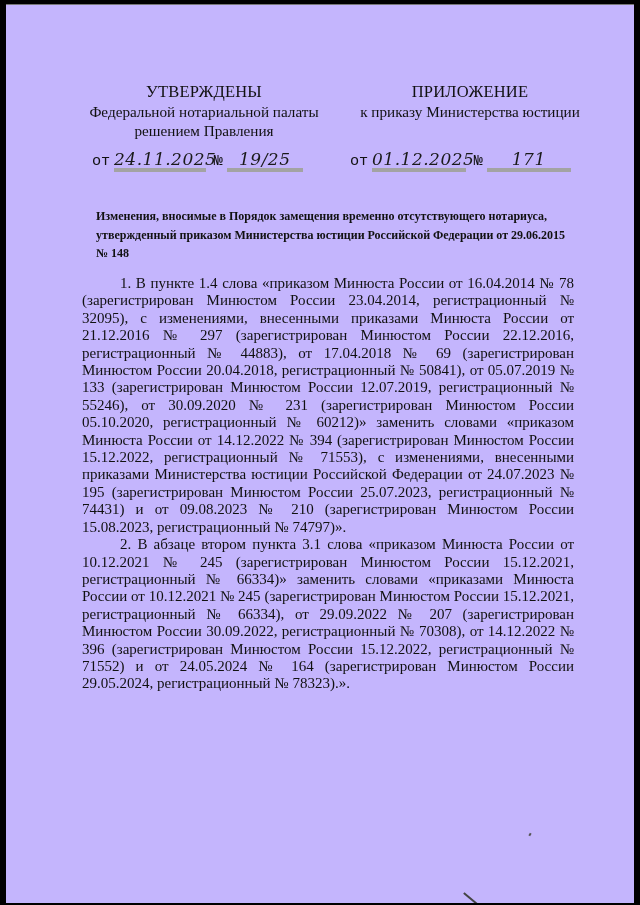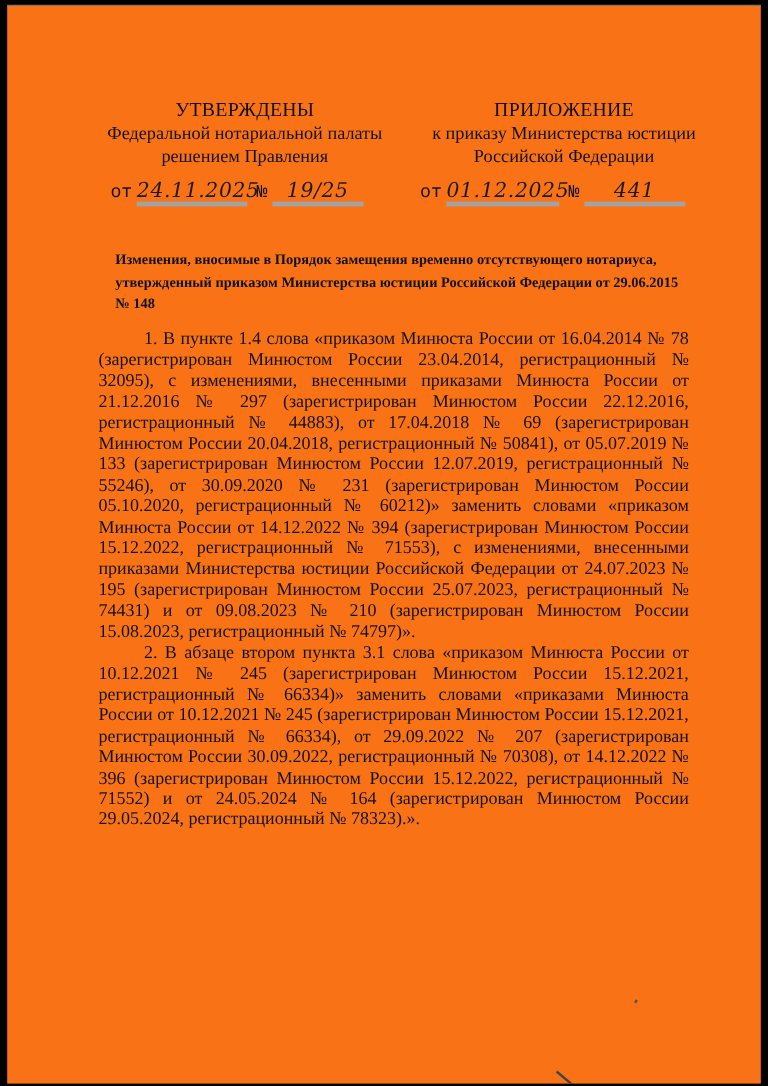--- a/index.html
+++ b/index.html
@@ -1,17 +1,17 @@
 <!DOCTYPE html>
 <html><head>
 <meta charset="utf-8">
 <style>
   html, body { margin:0; padding:0; }
   body { width:640px; height:905px; background:#000; position:relative; overflow:hidden; }
-  .page { position:absolute; left:6px; top:4px; width:628px; height:899px; background:#f97316; overflow:hidden;
+  .page { position:absolute; left:6px; top:4px; width:628px; height:899px; background:#c4b5fd; overflow:hidden;
           font-family:"Liberation Serif","DejaVu Serif",serif; color:#111; }
   .stamp { position:absolute; text-align:center; font-size:15.2px; line-height:19.5px; }
   .stamp .head { font-size:16.5px; letter-spacing:0.2px; }
   .stamp-left { left:68px; width:260px; top:78px; }
   .stamp-right { left:334px; width:260px; top:78px; }
   .sig { position:absolute; font-size:15.2px; white-space:nowrap; }
   .sig .lbl { display:inline-block;font-family:Liberation Mono, monospace; }
   .sig .hw { display:inline-block; font-family:"DejaVu Serif",serif; font-style:italic; font-size:17px;
              border-bottom:4px solid #a3a3a3; text-align:center; line-height:18px; color:#1a1a1a; letter-spacing:0.5px; }
   .sig-left { left:86px; top:146px; }
@@ -38,27 +38,26 @@
   <div class="sig sig-left">
     <span class="lbl">от</span>
     <span class="hw" style="width:92px;">24.11.2025</span>
     <span class="lbl" style="margin-left:4px;">№</span>
     <span class="hw" style="width:76px;">19/25</span>
   </div>
 
   <div class="stamp stamp-right">
     <div class="head">ПРИЛОЖЕНИЕ</div>
     <div>к приказу Министерства юстиции</div>
-    <div>Российской Федерации</div>
   </div>
   <div class="sig sig-right">
     <span class="lbl">от</span>
     <span class="hw" style="width:94px;">01.12.2025</span>
     <span class="lbl" style="margin-left:4px;">№</span>
-    <span class="hw" style="width:84px;">441</span>
+    <span class="hw" style="width:84px;">171</span>
   </div>
 
   <div class="title">Изменения, вносимые в Порядок замещения временно отсутствующего нотариуса, утвержденный приказом Министерства юстиции Российской Федерации от 29.06.2015 № 148</div>
 
   <div class="body">
     <p>1. В пункте 1.4 слова «приказом Минюста России от 16.04.2014 № 78 (зарегистрирован Минюстом России 23.04.2014, регистрационный № 32095), с изменениями, внесенными приказами Минюста России от 21.12.2016 № 297 (зарегистрирован Минюстом России 22.12.2016, регистрационный № 44883), от 17.04.2018 № 69 (зарегистрирован Минюстом России 20.04.2018, регистрационный № 50841), от 05.07.2019 № 133 (зарегистрирован Минюстом России 12.07.2019, регистрационный № 55246), от 30.09.2020 № 231 (зарегистрирован Минюстом России 05.10.2020, регистрационный № 60212)» заменить словами «приказом Минюста России от 14.12.2022 № 394 (зарегистрирован Минюстом России 15.12.2022, регистрационный № 71553), с изменениями, внесенными приказами Министерства юстиции Российской Федерации от 24.07.2023 № 195 (зарегистрирован Минюстом России 25.07.2023, регистрационный № 74431) и от 09.08.2023 № 210 (зарегистрирован Минюстом России 15.08.2023, регистрационный № 74797)».</p>
     <p>2. В абзаце втором пункта 3.1 слова «приказом Минюста России от 10.12.2021 № 245 (зарегистрирован Минюстом России 15.12.2021, регистрационный № 66334)» заменить словами «приказами Минюста России от 10.12.2021 № 245 (зарегистрирован Минюстом России 15.12.2021, регистрационный № 66334), от 29.09.2022 № 207 (зарегистрирован Минюстом России 30.09.2022, регистрационный № 70308), от 14.12.2022 № 396 (зарегистрирован Минюстом России 15.12.2022, регистрационный № 71552) и от 24.05.2024 № 164 (зарегистрирован Минюстом России 29.05.2024, регистрационный № 78323).».</p>
   </div>
 
   <div class="mark"></div>

